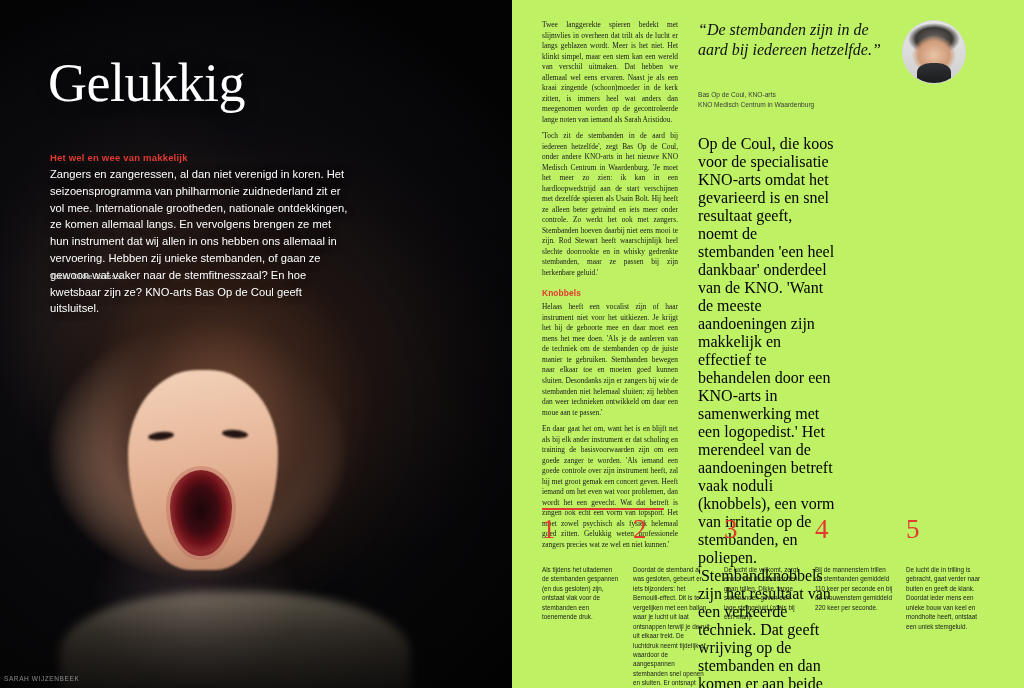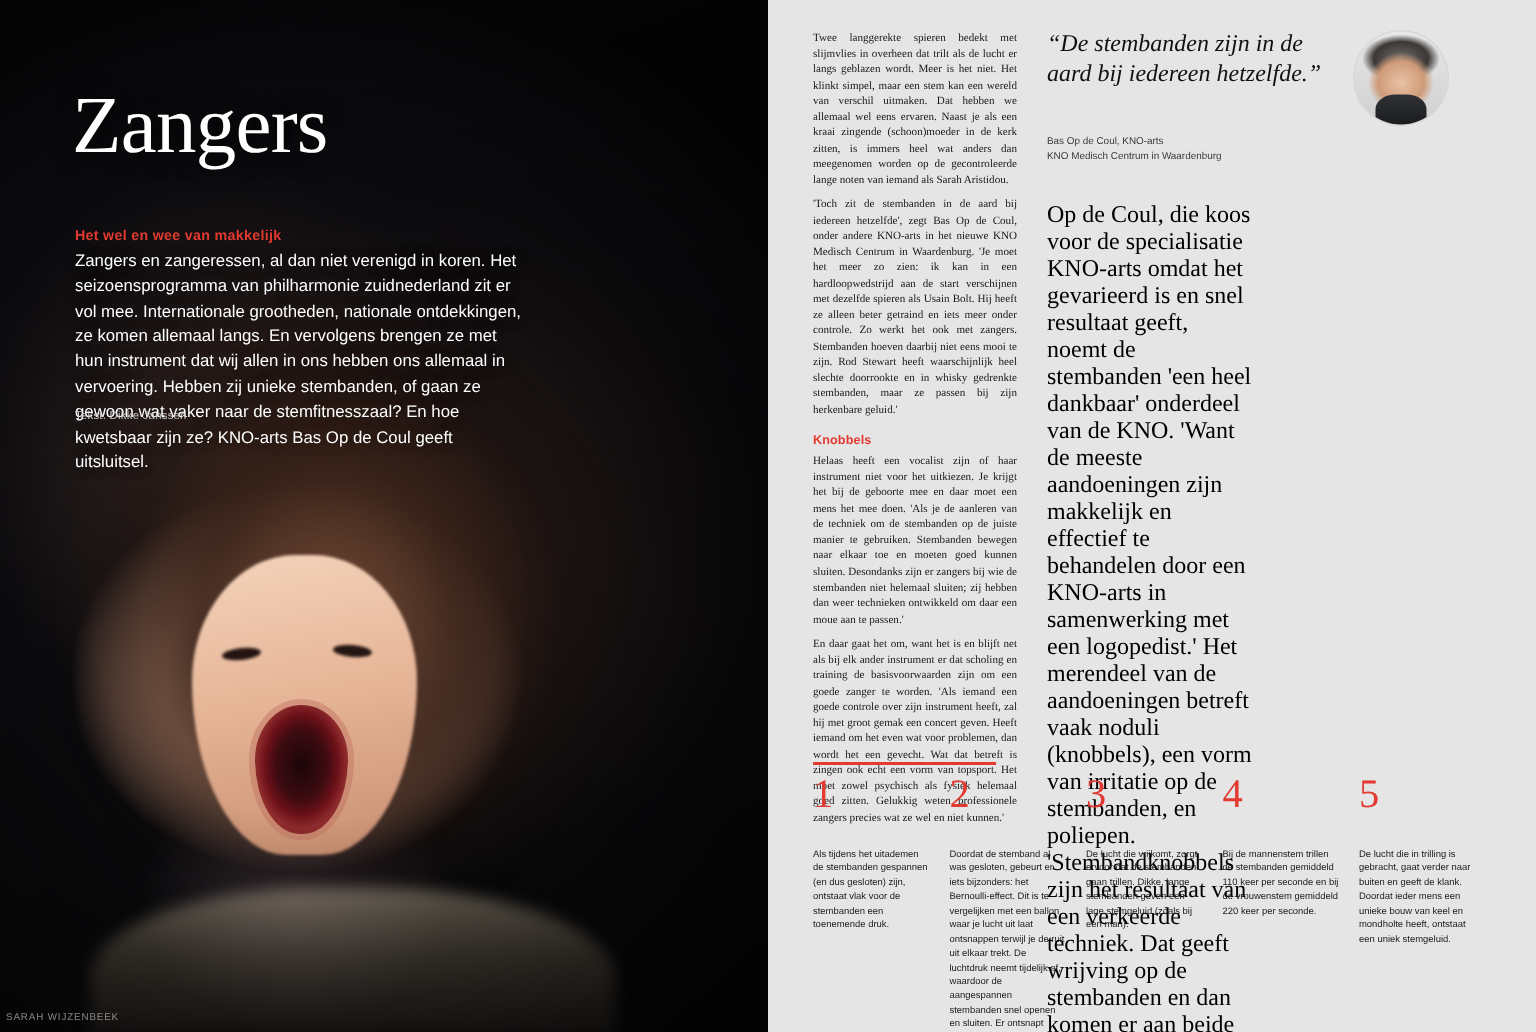--- a/index.html
+++ b/index.html
@@ -99,21 +99,21 @@
   .credit{
     position:absolute;left:4px;bottom:6px;
     color:rgba(255,255,255,.5);
     font-family:"Liberation Sans", sans-serif;
     font-size:6.5px;letter-spacing:.6px;
     transform:none;
   }
 
   
   .right-page{
-    position:relative;width:512px;height:688px;background:#e5e5e5;
+    position:relative;width:512px;height:688px;background:#bef264;
   }
   .cols{
     position:absolute;left:30px;top:20px;width:452px;height:480px;
     display:flex;gap:20px;
   }
   .col{width:138px;}
   .col p{
     margin:0 0 6px 0;
     font-family:"Liberation Serif", serif;
     font-size:7.4px;line-height:1.42;color:#17171a;text-align:justify;
@@ -184,21 +184,21 @@
       <div class="eye-l"></div>
       <div class="eye-r"></div>
       <div class="mouth">
         
       </div>
       <div class="dress"></div>
       <div class="vignette"></div>
     </div>
 
     <h1 class="headline">
-      <span>Zangers</span><br>
+      <span>Gelukkig</span><br>
     </h1>
 
     <div class="kicker">Het wel en wee van makkelijk</div>
     <div class="standfirst">Zangers en zangeressen, al dan niet verenigd in koren. Het seizoensprogramma van philharmonie zuidnederland zit er vol mee. Internationale grootheden, nationale ontdekkingen, ze komen allemaal langs. En vervolgens brengen ze met hun instrument dat wij allen in ons hebben ons allemaal in vervoering. Hebben zij unieke stembanden, of gaan ze gewoon wat vaker naar de stemfitnesszaal? En hoe kwetsbaar zijn ze? KNO-arts Bas Op de Coul geeft uitsluitsel.</div>
     <div class="byline">Tekst: Dikke Janssen</div>
     <div class="credit">SARAH WIJZENBEEK</div>
   </div>
 
   <div class="right-page">
 

